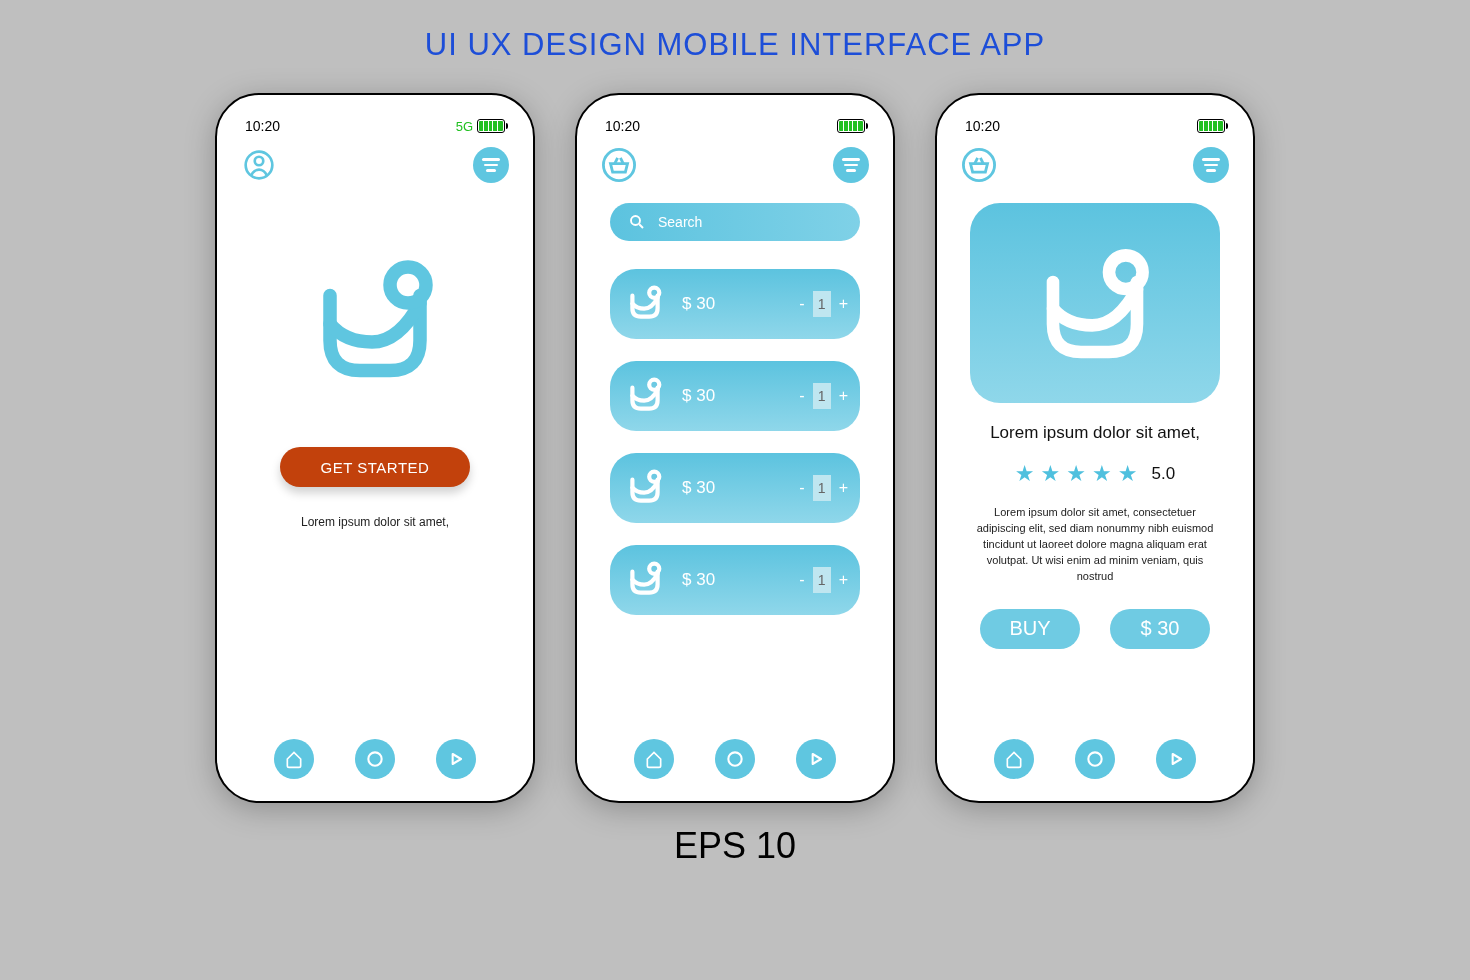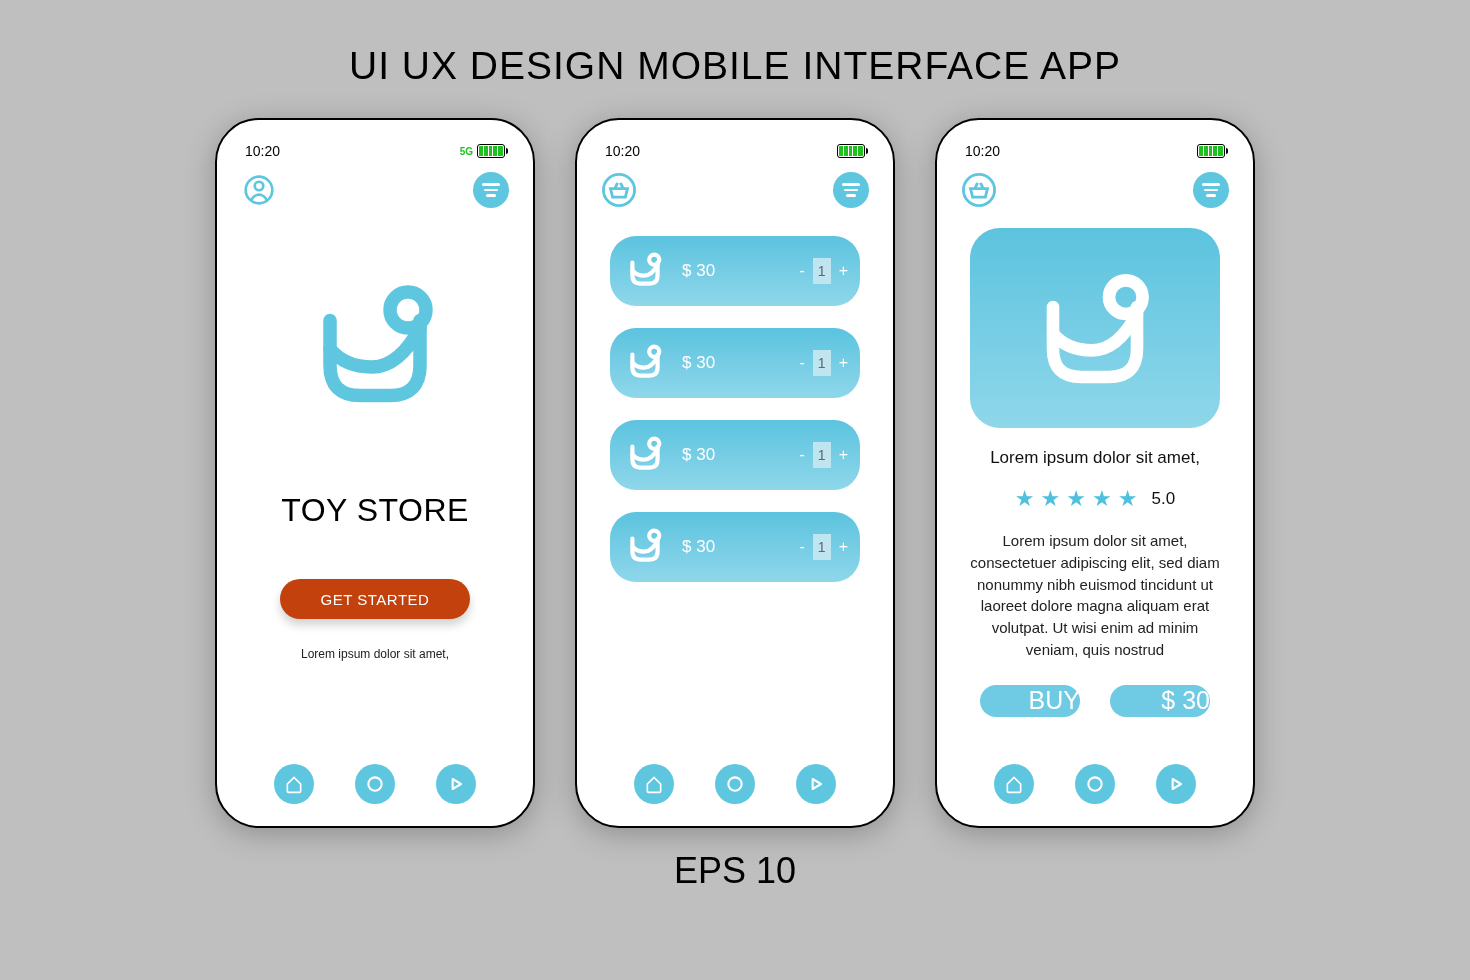--- a/index.html
+++ b/index.html
@@ -6,24 +6,24 @@
 body {
   font-family: -apple-system, BlinkMacSystemFont, "Segoe UI", Arial, sans-serif;
   background: #bfbfbf;
   width: 1470px;
   height: 980px;
   display: flex;
   flex-direction: column;
   align-items: center;
 }
 .heading {
-  font-size: 39px;
+  font-size: 31px;
   letter-spacing: 1px;
-  margin-top: 44px;
-  color: #000000;
+  margin-top: 27px;
+  color: #1d4ed8;
   font-weight: 400;
 }
 .phones {
   display: flex;
   gap: 40px;
   margin-top: 30px;
 }
 .phone {
   width: 320px;
   height: 710px;
@@ -40,21 +40,21 @@
   height: 30px;
   display: flex;
   align-items: center;
   justify-content: space-between;
   padding: 0 28px;
   margin-top: 16px;
   font-size: 14px;
   color: #000;
 }
 .status-right { display: flex; align-items: center; gap: 4px; }
-.signal-5g { font-size: 10px; color: #20c020; font-weight: bold; }
+.signal-5g { font-size: 13px; color: #20c020; font-weight: normal; }
 .battery {
   width: 28px; height: 14px;
   border: 1.5px solid #000;
   border-radius: 3px;
   position: relative;
   display: flex; align-items: center; padding: 1px;
 }
 .battery::after {
   content: "";
   position: absolute; right: -4px; top: 3px;
@@ -135,29 +135,28 @@
   width: 250px; height: 200px;
   background: linear-gradient(180deg,#5cc3df,#8fd7ea);
   border-radius: 30px;
   display: flex; align-items: center; justify-content: center;
   margin-top: 20px;
 }
 .product-name { font-size: 17px; color: #111; margin-top: 20px; }
 .stars-row { display: flex; align-items: center; gap: 6px; margin-top: 18px; }
 .star { color: #4fc0de; font-size: 22px; }
 .rating-num { font-size: 17px; color: #111; margin-left: 8px; }
-.desc { font-size: 15px; line-height: 1.45; color: #222; text-align: center; width: 250px; margin-top: 18px; }
+.desc { font-size: 11px; line-height: 1.45; color: #222; text-align: center; width: 250px; margin-top: 18px; }
 .action-row { display: flex; gap: 30px; margin-top: 24px; }
 .pill-btn {
-  width: 100px; height: 32px;
+  width: 100px; height: 40px;
   background: #6fcbe3; color: #fff;
   border: none; border-radius: 20px;
-  font-size: 25px; font-weight: 400;
+  font-size: 20px; font-weight: 400;
   cursor: pointer;
-  text-align: right;
 }
 
 
 .bottomnav {
   display: flex; justify-content: space-around;
   padding: 0 36px 22px;
 }
 .navbtn {
   width: 40px; height: 40px; border-radius: 50%;
   background: #5fc6e0; color: #fff;
@@ -205,21 +204,20 @@
         </div>
     </div>
     <div class="content">
       <div class="logo-large">
         <svg width="150" height="150" viewBox="0 0 100 100" fill="none" stroke="#5fc6e0" stroke-width="9" stroke-linecap="round" stroke-linejoin="round">
           <path d="M20 35 v30 q0 20 20 20 h20 q20 0 20 -20 v-30"></path>
           <path d="M20 54 q10 12 28 12 t32 -26"></path>
           <circle cx="72" cy="28" r="12"></circle>
         </svg>
       </div>
-      <div class="app-title">TOY STORE</div>
       <button class="get-started">GET STARTED</button>
       <div class="subtitle">Lorem ipsum dolor sit amet,</div>
     </div>
     <div class="bottomnav">
       <div class="navbtn">
           <svg width="20" height="20" viewBox="0 0 24 24" fill="none" stroke="#fff" stroke-width="2">
             <path d="M4 12 L12 4 L20 12 V20 Q20 22 18 22 H6 Q4 22 4 20 Z"></path>
           </svg>
         </div>
       <div class="navbtn">
@@ -258,20 +256,27 @@
             <path d="M9 11l2-4M15 11l-2-4"></path>
           </svg>
       </div>
       <div class="menu-icon">
           <span></span>
           <span></span>
           <span></span>
         </div>
     </div>
     <div class="content">
+      <div class="searchbar">
+        <svg width="18" height="18" viewBox="0 0 24 24" fill="none" stroke="#fff" stroke-width="2.5">
+            <circle cx="10" cy="10" r="6"></circle>
+            <line x1="15" y1="15" x2="20" y2="20"></line>
+          </svg>
+        <span>Search</span>
+      </div>
       <div class="product-list">
         <div class="product-item">
           <span class="picon"><svg width="42" height="42" viewBox="0 0 100 100" fill="none" stroke="#fff" stroke-width="10" stroke-linecap="round" stroke-linejoin="round">
                 <path d="M20 35v30q0 20 20 20h20q20 0 20-20v-30"></path>
                 <path d="M20 54q10 12 28 12t32-26"></path>
                 <circle cx="72" cy="28" r="12"></circle>
               </svg></span>
           <span class="price-text">$ 30</span>
           <span class="spacer"></span>
           <span class="qty-group">

